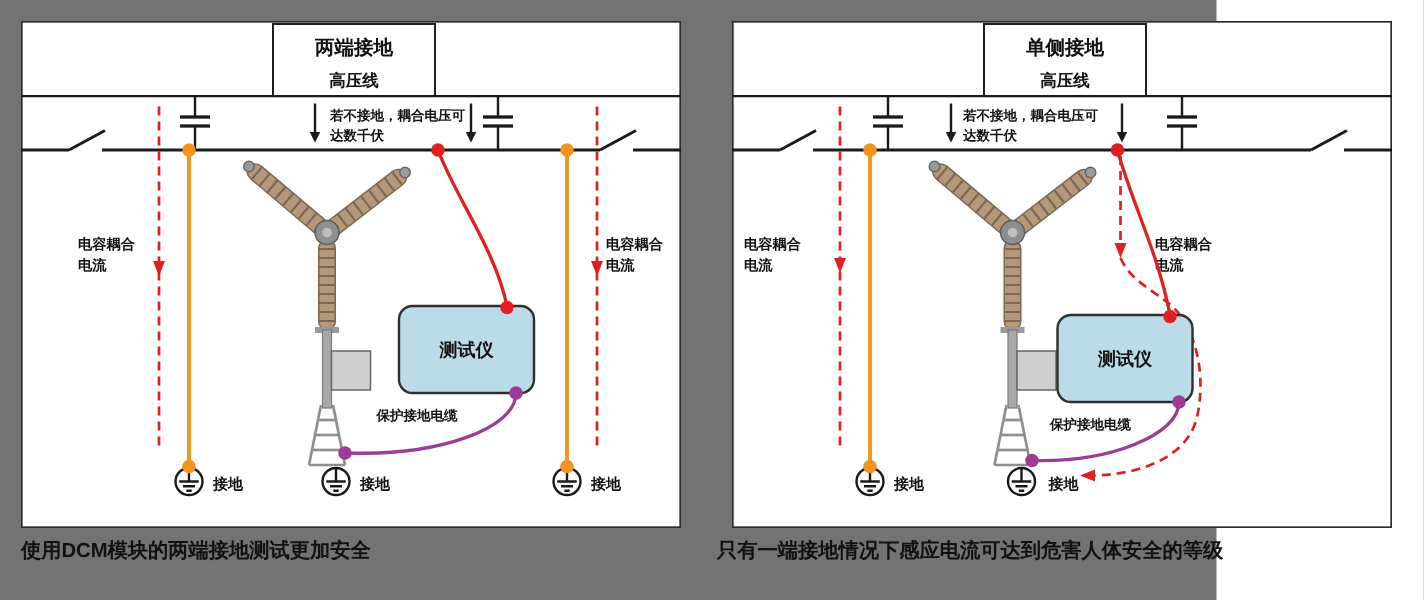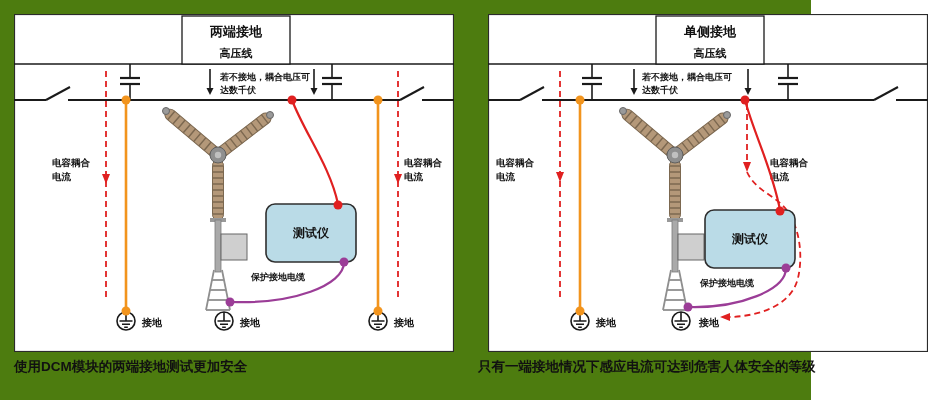--- a/index.html
+++ b/index.html
@@ -1,16 +1,16 @@
 <!DOCTYPE html>
 <html><head>
 <meta charset="utf-8">
 <style>
   html,body{margin:0;padding:0;background:#fff;}
-  #stage{position:relative;width:811px;height:400px;background:#4d7c0f;
+  #stage{position:relative;width:811px;height:400px;background:#737373;
          font-family:"Liberation Sans","DejaVu Sans",sans-serif;}
   .panel{position:absolute;top:14px;}
   #panel-left{left:14px;}
   #panel-right{left:488px;}
   svg text{fill:#111;font-family:"Liberation Sans","DejaVu Sans",sans-serif;}
   .t-title{font-size:13px;font-weight:700;}
   .t-hv{font-size:11px;font-weight:700;}
   .t-note{font-size:9px;font-weight:600;}
   .t-coup{font-size:9.5px;font-weight:700;}
   .t-tester{font-size:12px;font-weight:700;}

